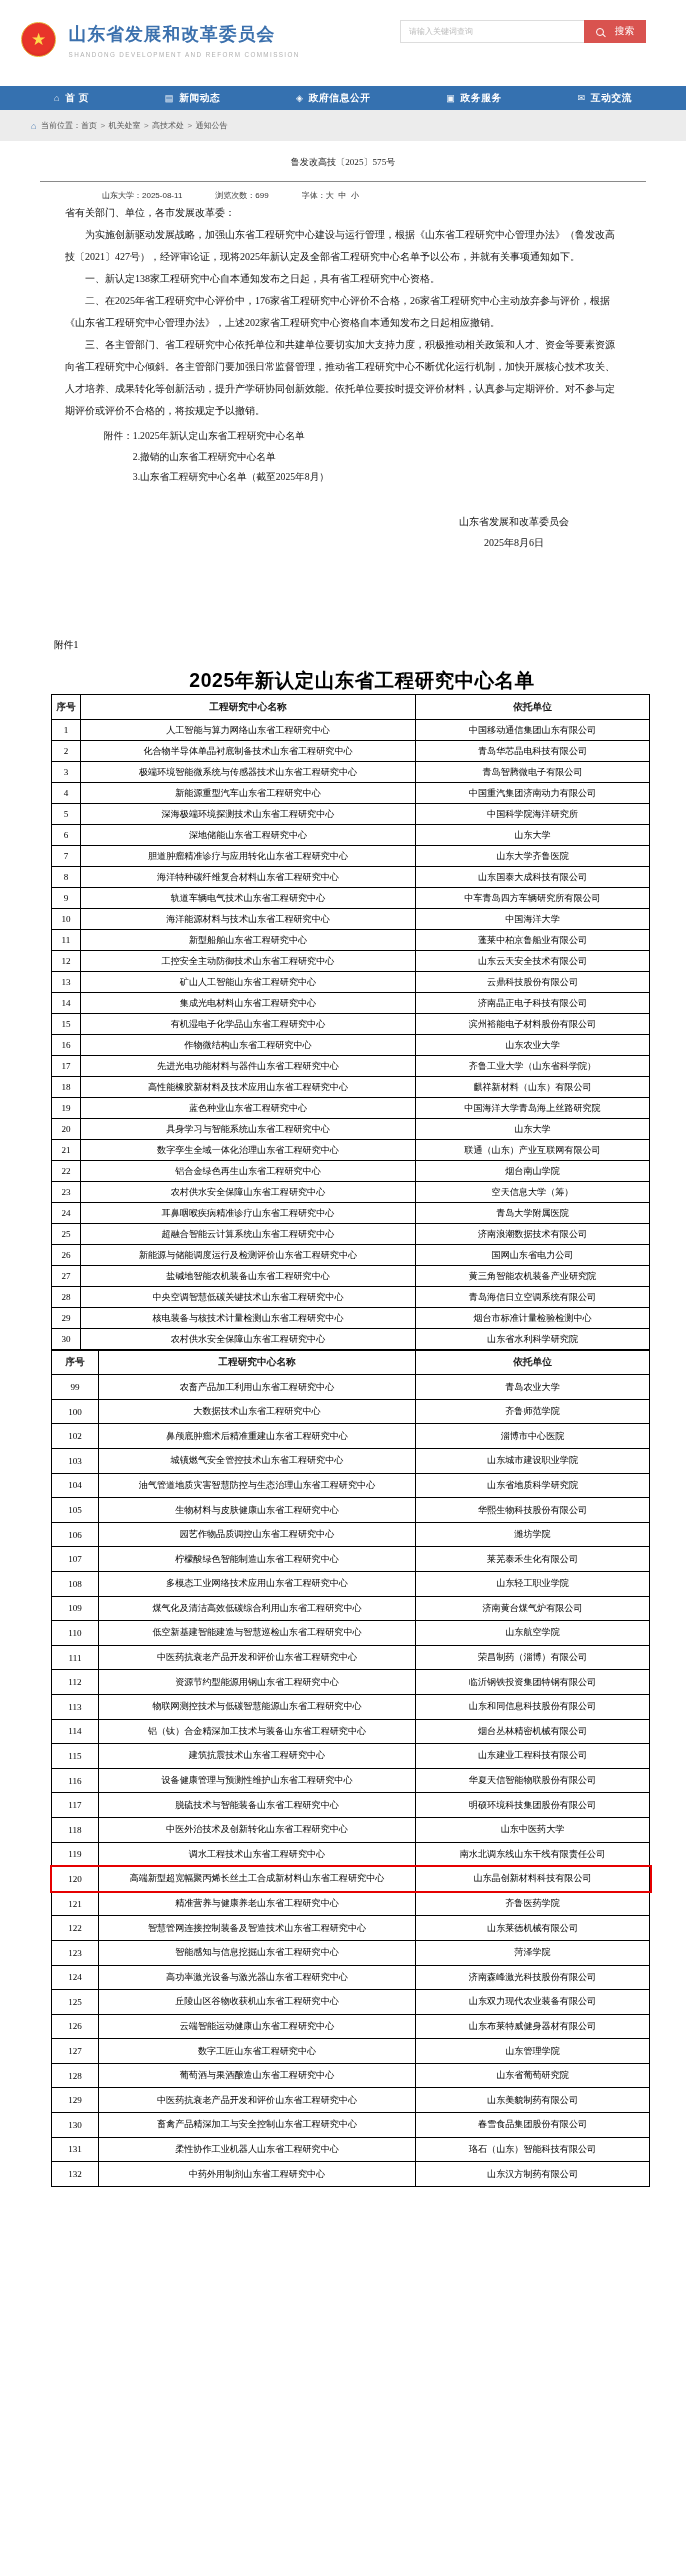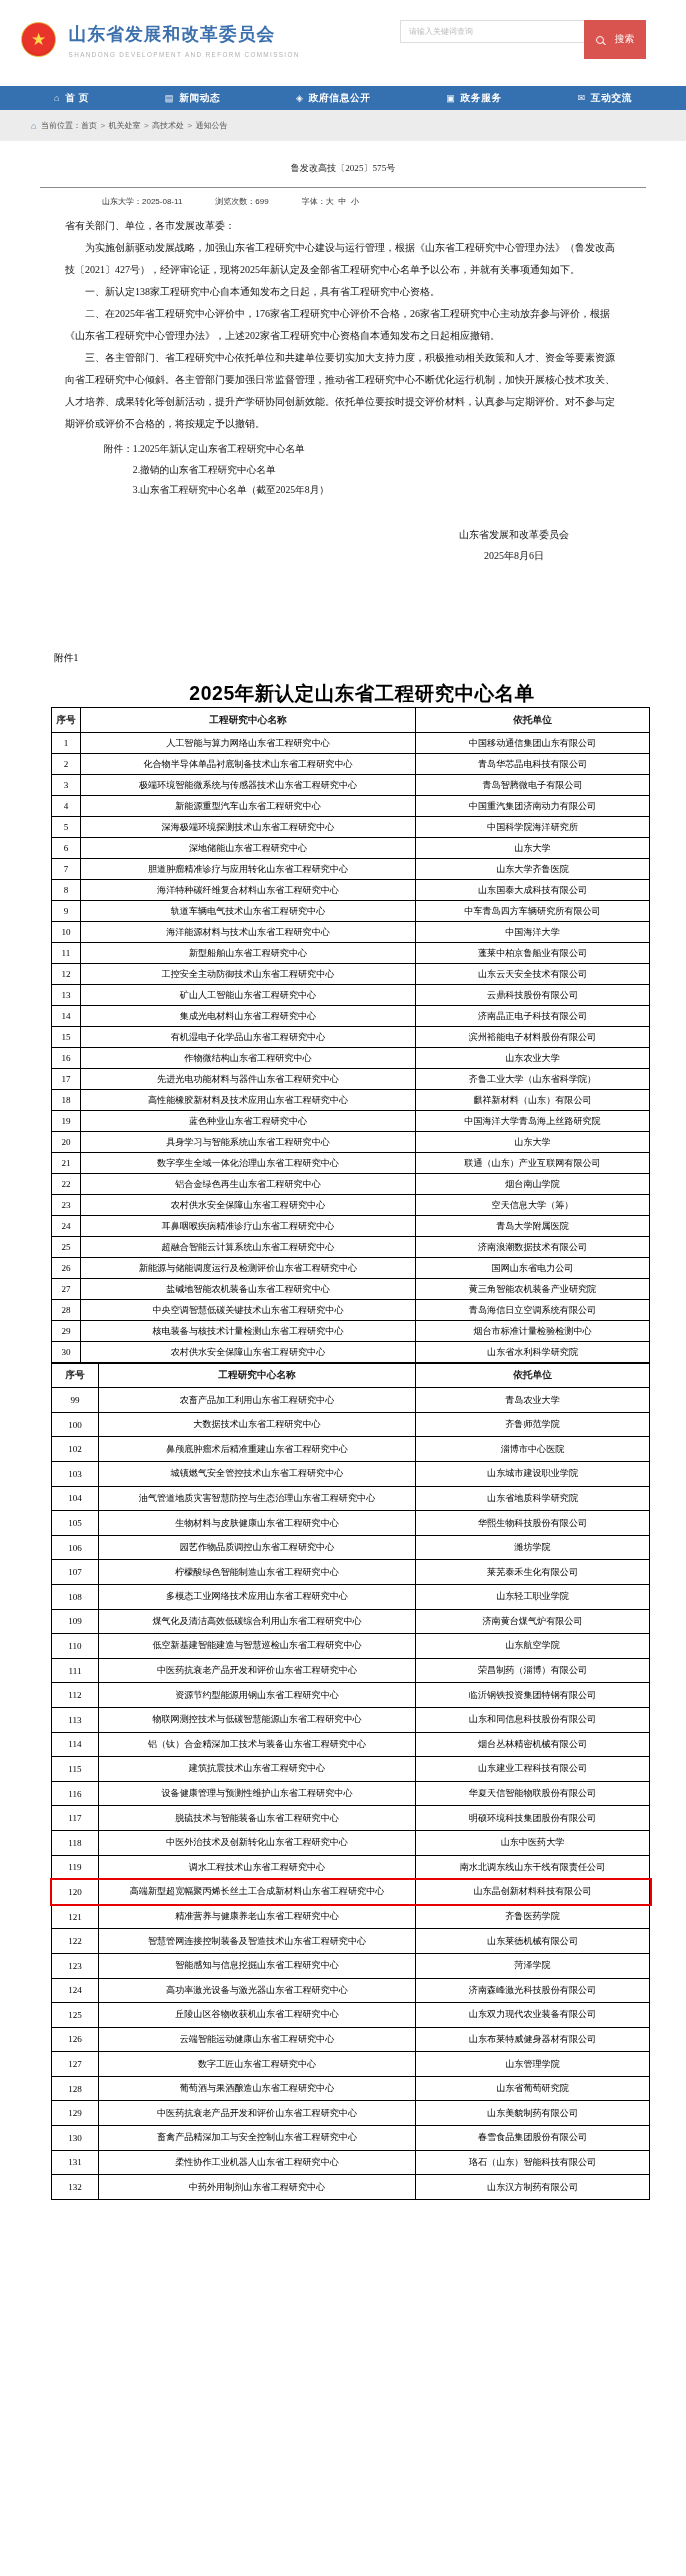--- a/index.html
+++ b/index.html
@@ -9,44 +9,44 @@
   
   .site-header { height:86px; background:#fff; position:relative; }
   .brand { position:absolute; left:21px; top:22px; display:flex; align-items:center; }
   .emblem { width:35px; height:35px; border-radius:50%; background:radial-gradient(circle at 50% 45%, #e8342a 60%, #c01f16 100%); border:1.7px solid #e8b23a; display:flex; align-items:center; justify-content:center; color:#ffd94a; font-size:17px; line-height:1; }
   .brand-text { margin-left:12.6px; }
   .brand-cn { font-size:17.7px; font-weight:bold; color:#3b70ad; letter-spacing:1.1px; }
   .brand-en { margin-top:4.6px; font-size:6.3px; color:#b0b0b0; letter-spacing:1.4px; }
   .search-wrap { position:absolute; left:400px; top:20px; display:flex; }
   .search-input { width:184px; height:23px; border:0.6px solid #ddd; border-right:none; padding:0 8px; font-size:8px; color:#333; outline:none; }
   .search-input::placeholder { color:#bbb; }
-  .search-btn { width:62px; height:39px; border:none; background:#d9534f; color:#fff; font-size:9.7px; cursor:pointer; display:flex; align-items:center; justify-content:center; gap:11px; }
+  .search-btn { width:62px; height:23px; border:none; background:#d9534f; color:#fff; font-size:9.7px; cursor:pointer; display:flex; align-items:center; justify-content:center; gap:11px; }
   .mag { width:8px; height:8px; border:1.1px solid #fff; border-radius:50%; position:relative; display:inline-block; }
   .mag::after { content:""; position:absolute; width:4px; height:1.1px; background:#fff; transform:rotate(45deg); right:-3.4px; bottom:-1.1px; }
 
   
   .nav { height:24px; background:#3571b0; }
   .nav-inner { height:24px; display:flex; align-items:center; justify-content:space-between; padding:0 54px; }
   .nav-item { display:flex; align-items:center; gap:5.1px; color:#fff; font-size:9.7px; font-weight:bold; text-decoration:none; letter-spacing:0.6px; cursor:pointer; }
   .nav-icon { font-size:9.1px; font-weight:normal; opacity:.95; }
 
   
   .crumb { height:31px; background:#ececec; display:flex; align-items:center; padding-left:31px; font-size:8px; color:#555; }
   .crumb .home-ic { color:#3b70ad; font-size:9.1px; margin-right:4.6px; }
   .crumb a { color:#555; text-decoration:none; cursor:pointer; }
   .crumb .sep { margin:0 3.4px; color:#777; }
 
   
   .article { padding:14.3px 31px 0 31px; }
   .art-title { text-align:center; font-size:14.3px; font-weight:bold; color:#000; letter-spacing:0.6px; margin-top:6.9px; }
-  .doc-num { text-align:center; font-family:"Liberation Serif", serif; font-size:9.1px; color:#222; margin-top:7px; }
+  .doc-num { text-align:center; font-family:"Liberation Serif", serif; font-size:9.1px; color:#222; margin-top:1px; }
   .divider { border:none; border-top:0.6px solid #8a8a8a; margin:11.4px 8.6px 0 8.6px; }
   .meta { margin-top:8px; padding-left:71px; font-size:8px; color:#333; display:flex; gap:33px; }
   .meta a { color:#333; text-decoration:none; margin-right:4.6px; cursor:pointer; }
-  .art-body { margin-top:8px; padding:0 34px; font-family:"Liberation Serif", serif; font-size:10px; line-height:22px; color:#111; }
+  .art-body { margin-top:1px; padding:0 34px; font-family:"Liberation Serif", serif; font-size:10px; line-height:22px; color:#111; }
   .art-body p { text-indent:2em; }
   .art-body p.no-indent { text-indent:0; }
   .attachments { margin-top:4.6px; padding:0 34px; font-family:"Liberation Serif", serif; font-size:9.7px; color:#111; display:flex; }
   .att-label { text-indent:2em; white-space:nowrap; padding-left:2em; }
   .att-list .att-item { line-height:20.6px; cursor:pointer; }
   .signature { margin-top:24px; padding-right:86px; display:flex; justify-content:flex-end; }
   .sig-block { text-align:center; font-family:"Liberation Serif", serif; font-size:10px; line-height:20.6px; color:#111; }
 
   
   .att1-label { margin-top:86px; padding-left:54px; font-family:"Liberation Serif", serif; font-size:9.7px; color:#000; }

